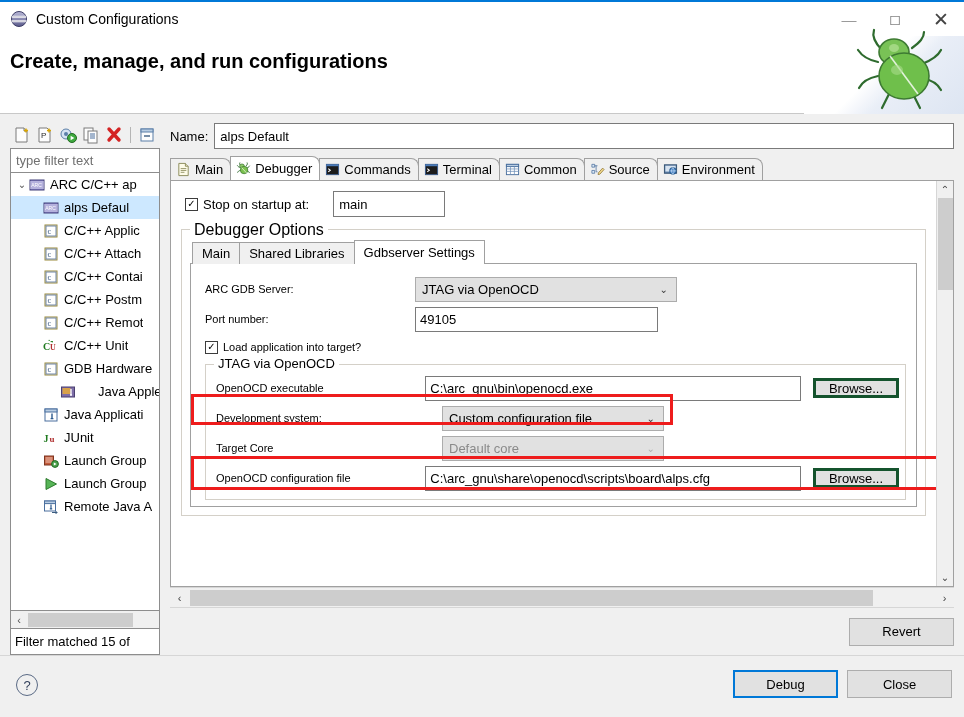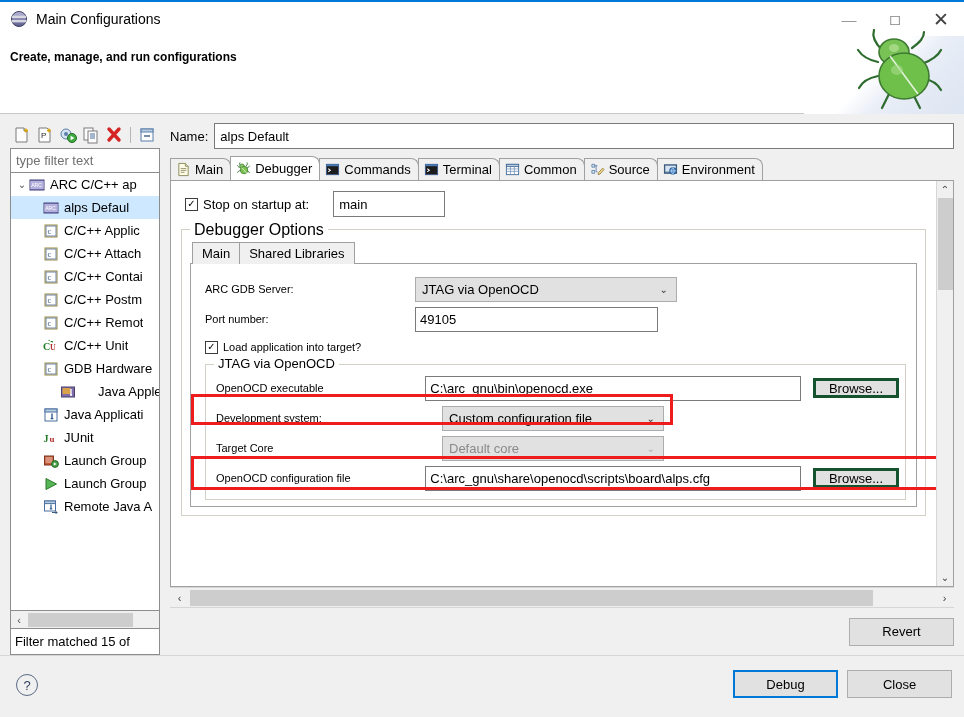--- a/index.html
+++ b/index.html
@@ -32,21 +32,21 @@
         font-size:15px; color:#444; }
   .wc.min { color:#9a9a9a; }
   .wc.close { font-size:19px; font-weight:300; }
 
   #header {
     height:78px; background:#ffffff; position:relative; flex:0 0 auto;
     border-bottom:1px solid #c8c8c8;
   }
   #header .htitle {
     position:absolute; left:10px; top:14px;
-    font-size:12px; font-weight:bold; color:#000;
+    font-size:20px; font-weight:bold; color:#000;
   }
   #bugimg { position:absolute; right:12px; top:-16px; width:110px; height:92px; }
   #bugwash {
     position:absolute; right:0; top:0; width:160px; height:78px;
     background:linear-gradient(135deg,#ffffff 0%, #ffffff 45%, #e9eef7 60%, #dde5f2 100%);
   }
 
   
   #content {
     flex:1 1 auto; position:relative; background:#f0f0f0;
@@ -221,21 +221,21 @@
           <linearGradient id="gsph" x1="0" y1="0" x2="0" y2="1">
             <stop offset="0" stop-color="#b9b9d8"></stop>
               <stop offset="1" stop-color="#5b5b8c"></stop>
           </linearGradient>
         </defs>
         <circle cx="9" cy="9" r="7.5" fill="url(#gsph)" stroke="#3c3c66" stroke-width="1"></circle>
         <path d="M2,6.7 H16 M1.6,11.3 H16.4" stroke="#ffffff" stroke-width="2.1" fill="none"></path>
         <path d="M2,6.7 H16 M1.6,11.3 H16.4" stroke="#3c3c66" stroke-width="0.5" fill="none" opacity="0.5"></path>
       </svg>
     </div>
-    <div class="tb-title">Main Configurations</div>
+    <div class="tb-title">Custom Configurations</div>
     <div class="wincontrols">
       <div class="wc min">—</div>
       <div class="wc">□</div>
       <div class="wc close">✕</div>
     </div>
   </div>
 
   <div id="header">
     <div id="bugwash"></div>
     <div class="htitle">Create, manage, and run configurations</div>
@@ -590,20 +590,21 @@
                 <span>main</span>
               </div>
             </div>
 
             <div class="group">
               <div class="gtitle">Debugger Options</div>
 
               <div id="innertabs">
                   <div class="itab">Main</div>
                   <div class="itab">Shared Libraries</div>
+                  <div class="itab active">Gdbserver Settings</div>
                 </div>
 
               <div id="innerpanel">
 
                 <div class="frow">
                   <span class="flabel" style="width:210px">ARC GDB Server:</span>
                   <div class="combo" style="width:262px">
                     <span>JTAG via OpenOCD</span>
                     <span class="carat">⌄</span>
                   </div>

